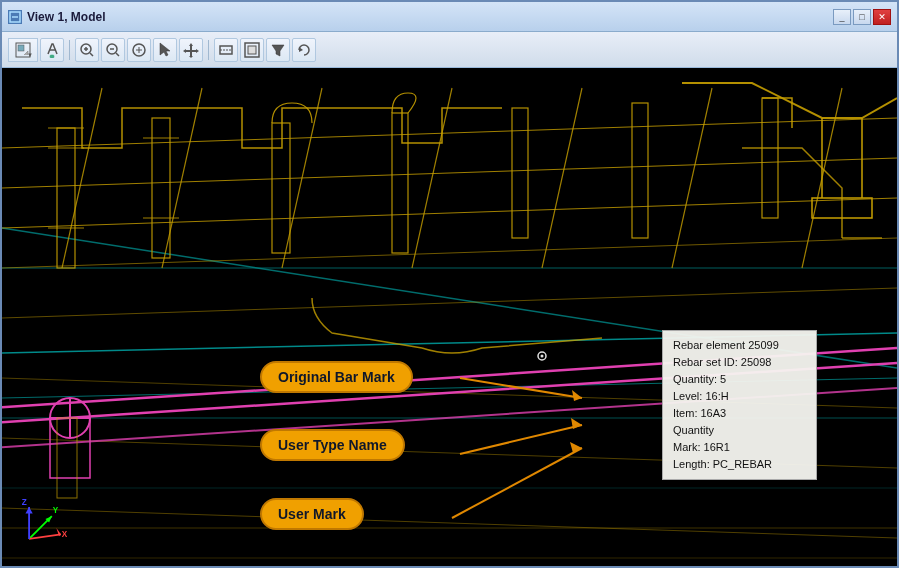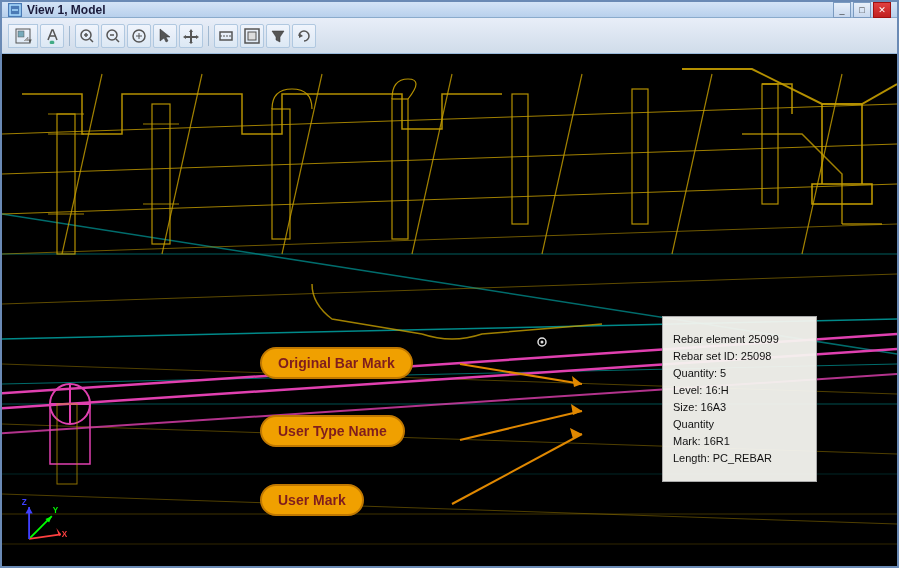--- a/index.html
+++ b/index.html
@@ -8,21 +8,21 @@
     .window-frame {
       width: 899px;
       height: 568px;
       border: 2px solid #6a8ab5;
       display: flex;
       flex-direction: column;
       background: #1a1a1a;
     }
 
     .title-bar {
-      height: 16px;
+      height: 30px;
       background: linear-gradient(to bottom, #d4e4f7, #b8d0ec);
       display: flex;
       align-items: center;
       padding: 0 6px;
       flex-shrink: 0;
       border-bottom: 1px solid #8aabcc;
     }
 
     .title-bar-icon {
       width: 14px;
@@ -113,36 +113,36 @@
       overflow: hidden;
     }
 
     
     .tooltip-box {
       position: absolute;
       top: 262px;
       right: 80px;
       background: rgba(245, 245, 240, 0.95);
       border: 1px solid #aaa;
-      padding: 14px 10px;
+      padding: 6px 10px;
       font-size: 11px;
       line-height: 1.55;
       color: #111;
       min-width: 155px;
     }
 
     
     .annotation {
       position: absolute;
       background: #f0a000;
       border-radius: 20px;
       padding: 6px 16px;
       font-size: 14px;
       font-weight: bold;
-      color: #7f1d1d;
+      color: #0f172a;
       white-space: nowrap;
       border: 2px solid #c07800;
     }
 
     .ann-original { top: 293px; left: 258px; }
     .ann-itemtype { top: 361px; left: 258px; }
     .ann-usermark { top: 430px; left: 258px; text-align: center; }
 
     
     .arrows-svg {
@@ -348,21 +348,21 @@
 
       <path d="M740,80 L800,80 L840,120 L840,170" fill="none" stroke="#c8a000" stroke-width="1.5" opacity="0.8"></path>
       <path d="M840,170 L880,170" fill="none" stroke="#c8a000" stroke-width="1.5" opacity="0.8"></path>
     </svg>
 
     <div class="tooltip-box">
       <div>Rebar element 25099</div>
       <div>Rebar set ID: 25098</div>
       <div>Quantity: 5</div>
       <div>Level: 16:H</div>
-      <div>Size: 16A3</div>
+      <div>Item: 16A3</div>
       <div>Quantity</div>
       <div>Mark: 16R1</div>
       <div>Length: PC_REBAR</div>
     </div>
 
     <svg class="arrows-svg" width="895" height="510">
 
       <line x1="458" y1="310" x2="580" y2="330" stroke="#e08800" stroke-width="2"></line>
       <polygon points="580,330 570,322 572,333" fill="#e08800"></polygon>
 

